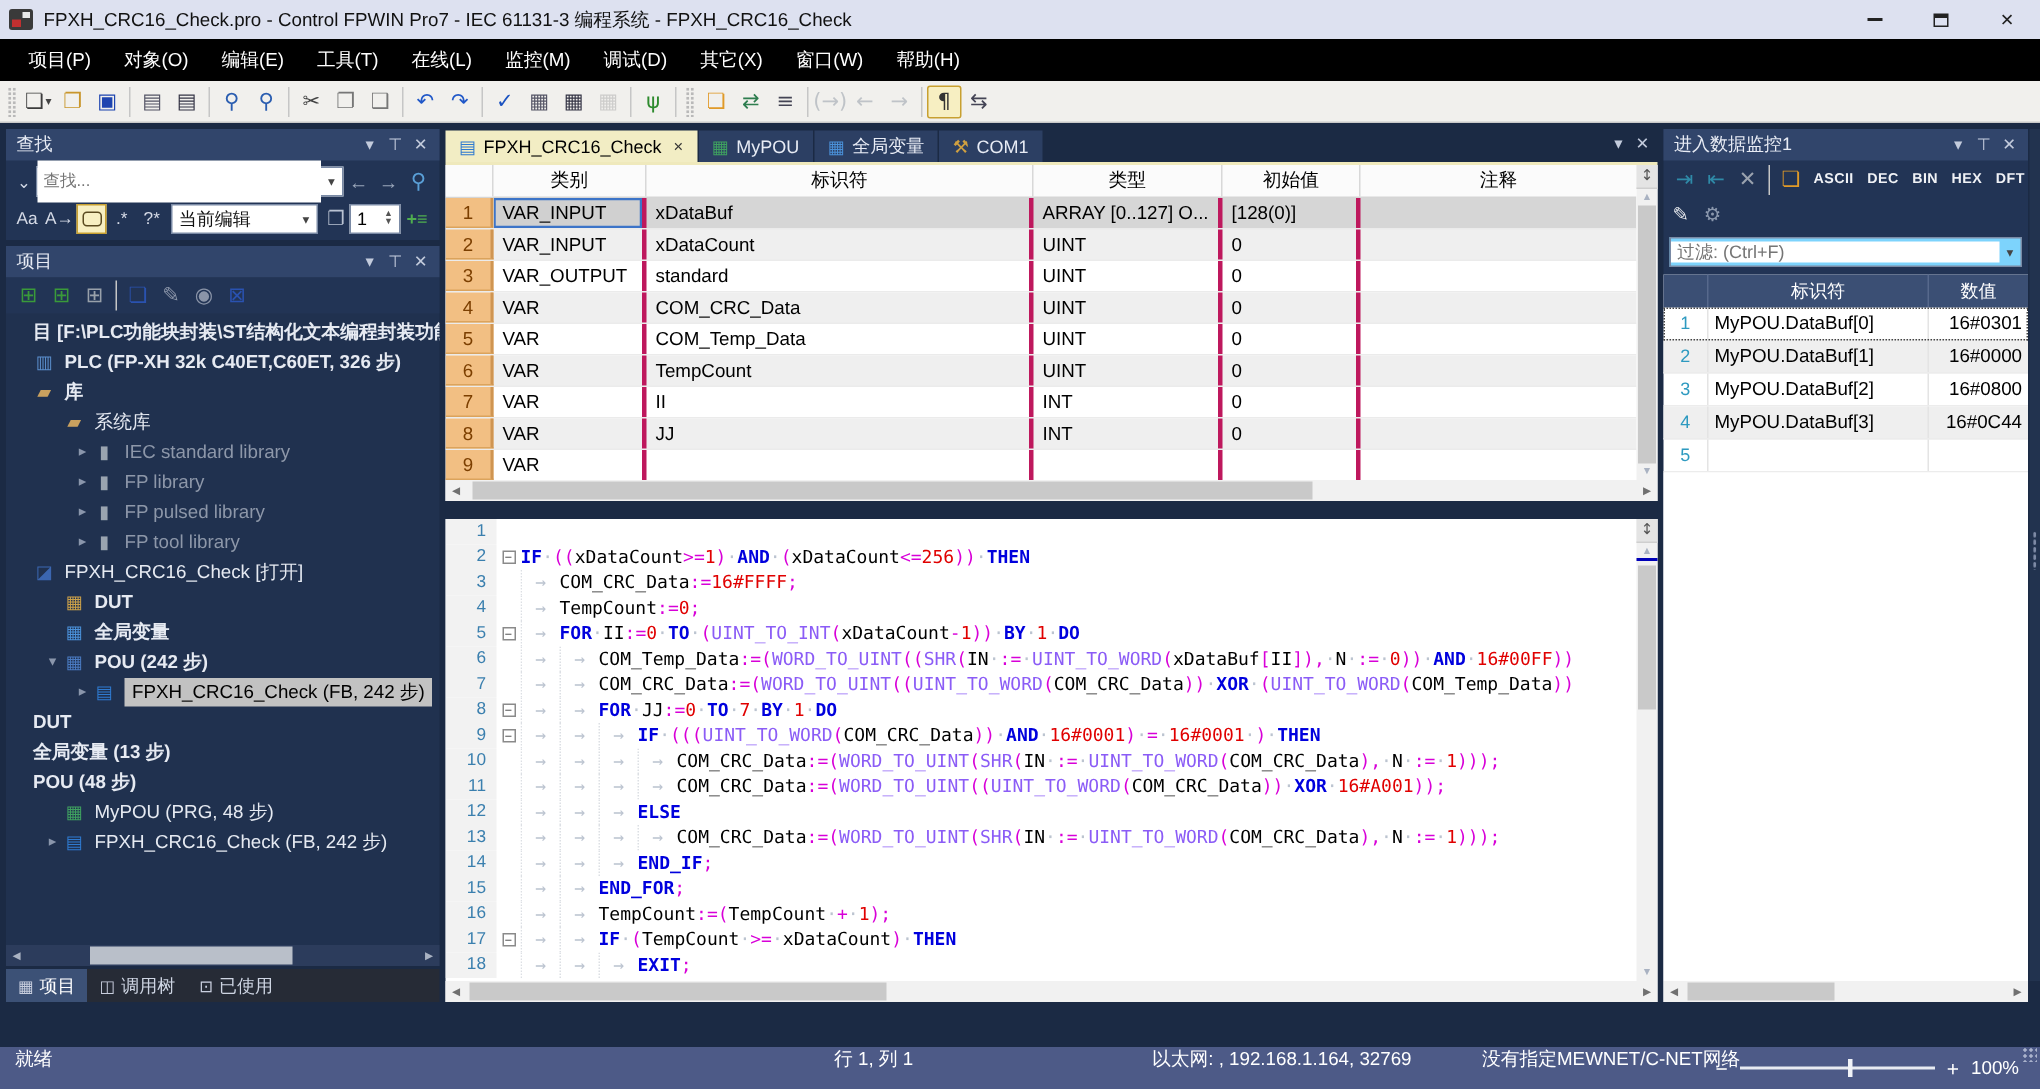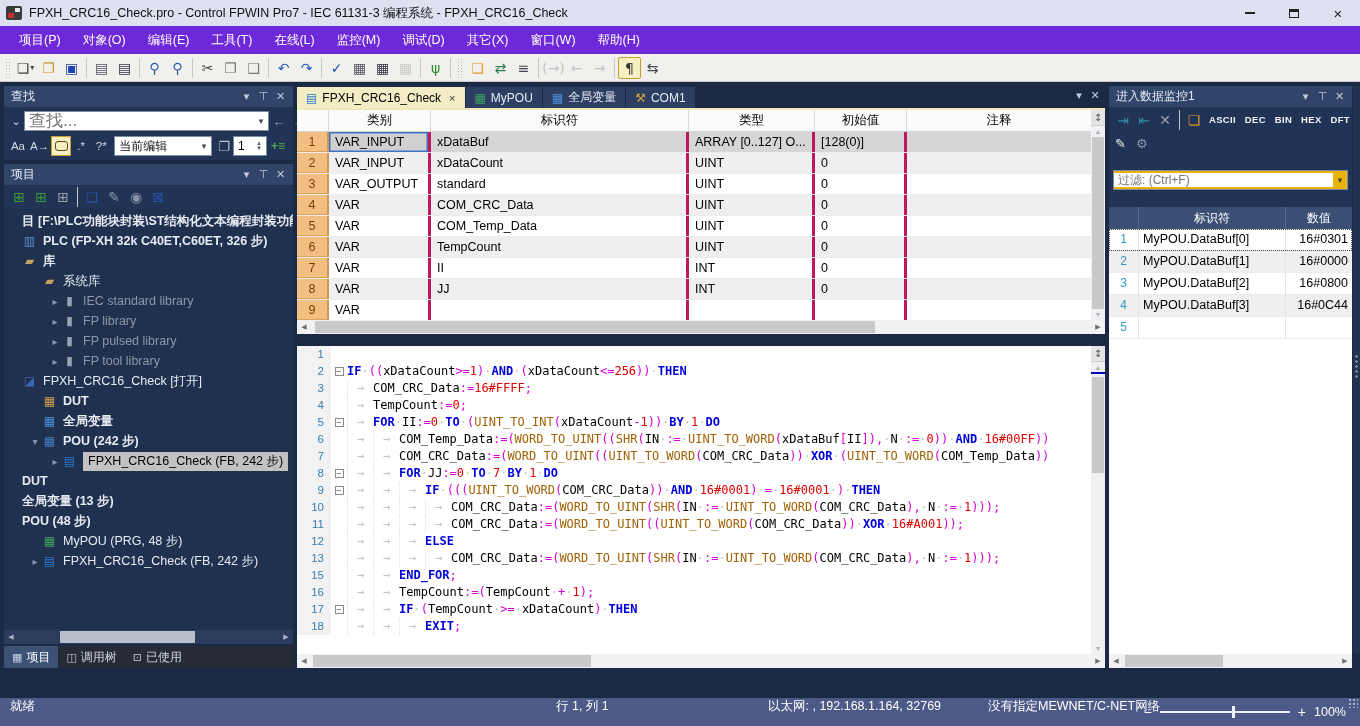--- a/index.html
+++ b/index.html
@@ -13,21 +13,21 @@
   .app-icon::before{content:"";position:absolute;right:2px;top:2px;width:5px;height:4px;background:#e8e8e8;}
   .title-text{font-size:12.5px;color:#111;}
   .win-controls{margin-left:auto;display:flex;height:100%;}
   .win-btn{width:44px;display:flex;align-items:center;justify-content:center;color:#222;font-size:14px;}
   .min-glyph{width:10px;height:2px;background:#222;display:inline-block;}
   .max-glyph{width:10px;height:9px;border:1.5px solid #222;display:inline-block;}
   .max-glyph::before{content:"";display:block;height:2px;background:#222;}
   .close-glyph{font-size:15px;line-height:1;}
 
   
-  .menubar{height:28px;background:#6d28d9;display:flex;align-items:center;padding-left:8px;}
+  .menubar{height:28px;background:#000000;display:flex;align-items:center;padding-left:8px;}
   .menu-item{color:#fff;padding:4px 11px;font-size:12.5px;}
 
   
   .toolbar{height:28px;background:#f1f0ed;border-bottom:1px solid #c9c9c9;display:flex;align-items:center;padding-left:2px;}
   .tb-grip{width:6px;height:20px;margin:0 3px;background-image:radial-gradient(#b9b9b9 1px,transparent 1px);background-size:3px 3px;flex:none;}
   .tb-btn{width:23px;height:22px;display:flex;align-items:center;justify-content:center;border-radius:2px;position:relative;flex:none;}
   .tb-btn.active{background:#f7efc2;border:1px solid #c8a030;}
   .tb-glyph{font-size:14px;line-height:1;font-family:"DejaVu Sans",sans-serif;}
   .tb-btn.dis .tb-glyph{opacity:.55;}
   .tb-dd{font-size:8px;color:#444;margin-left:1px;}
@@ -42,21 +42,21 @@
   .right-strip .grip{position:absolute;top:268px;left:2px;width:3px;height:26px;background-image:radial-gradient(#7d8aa5 1px,transparent 1.2px);background-size:3px 5px;}
 
   
   .panel-title{height:21px;background:#31456b;color:#e8ecf5;display:flex;align-items:center;padding:0 4px 0 7px;font-size:12px;flex:none;}
   .pt-icons{margin-left:auto;display:flex;align-items:center;color:#c3cbdc;}
   .pt-icons span{width:17px;text-align:center;font-size:11px;}
   .find-panel{background:#223455;flex:none;padding-bottom:3px;}
   .find-row{display:flex;align-items:center;margin:3px 4px 0 4px;height:22px;}
   .chev-btn{width:16px;height:20px;color:#cfd6e4;font-size:11px;display:flex;align-items:center;justify-content:center;flex:none;}
   .find-input-wrap{flex:1;height:20px;background:#fff;border:1px solid #7a8aa5;display:flex;align-items:center;}
-  .find-input-wrap input{flex:1;border:0;outline:0;height:16px;font-size:17px;padding:0 4px;font-family:"Liberation Sans",sans-serif;}
+  .find-input-wrap input{flex:1;border:0;outline:0;height:28px;font-size:11px;padding:0 4px;font-family:"Liberation Sans",sans-serif;}
   .dd-arrow{width:14px;color:#444;font-size:9px;text-align:center;}
   .nav-btn{width:20px;height:20px;display:flex;align-items:center;justify-content:center;font-size:13px;color:#9aa6ba;flex:none;}
   .nav-btn.search{color:#5aa0d8;font-size:14px;font-family:"DejaVu Sans",sans-serif;}
   .opt-btn{height:20px;min-width:20px;padding:0 2px;display:flex;align-items:center;justify-content:center;color:#d5dae6;font-size:11.5px;flex:none;}
   .opt-btn.bubble{width:20px;}
   .bubble-shape{width:13px;height:10px;border:1.5px solid #5a4a20;border-radius:3px;background:#f7efc2;}
   .opt-btn.bubble{background:#f7efc2;border:1px solid #c8a030;}
   .scope-select{flex:1;height:20px;background:#fff;border:1px solid #7a8aa5;display:flex;align-items:center;margin:0 3px;}
   .scope-select .sel-text{flex:1;padding-left:4px;color:#111;}
   .pages-icon{color:#b9c2d2;font-size:13px;width:18px;text-align:center;font-family:"DejaVu Sans",sans-serif;}
@@ -131,35 +131,35 @@
   
   .code-wrap{flex:1;display:flex;flex-direction:column;background:#fff;min-height:0;}
   .code-main{flex:1;display:flex;min-height:0;}
   .code-rows{flex:1;overflow:hidden;font-family:"DejaVu Sans Mono",monospace;font-size:12px;}
   .code-row{display:flex;height:17px;line-height:17px;}
   .cr-num{width:34px;flex:none;background:#f2f2f2;color:#3a7fae;text-align:right;padding-right:7px;font-family:"Liberation Sans",sans-serif;font-size:11.5px;}
   .cr-fold{width:16px;flex:none;display:flex;align-items:center;justify-content:center;}
   .fold-box{width:9px;height:9px;border:1px solid #8a8a8a;font-size:8px;line-height:7px;text-align:center;color:#555;background:#fff;}
   .cr-txt{flex:1;white-space:pre;overflow:hidden;}
   .tk-k{color:#0000dd;font-weight:bold;}
-  .tk-f{color:#a16207;}
+  .tk-f{color:#8b5cf6;}
   .tk-v{color:#000;}
   .tk-d{color:#e00000;}
   .tk-o{color:#d800d8;}
   .tk-w{color:#bcc4d0;}
   .tk-t{color:#bcc4d0;display:inline-block;width:26px;text-align:center;border-left:1px dotted #dcdfe4;}
   .code-vscroll .split-line{height:2px;background:#0000b8;margin:1px 0;}
 
   
   .watch-tb1{height:25px;display:flex;align-items:center;padding-left:4px;flex:none;gap:1px;}
   .watch-tb1 .tb-btn{width:20px;height:20px;}
   .fmt-btn{color:#f0f2f6;font-size:9.5px;font-weight:bold;padding:0 4px;letter-spacing:.3px;}
   .watch-tb2{height:23px;display:flex;align-items:center;padding-left:6px;gap:10px;flex:none;}
   .watch-tb2 .ticon{font-size:13px;font-family:"DejaVu Sans",sans-serif;}
-  .filter-wrap{margin:15px 4px;height:20px;background:#eab308;border:1px solid #7a8aa5;display:flex;align-items:center;flex:none;}
+  .filter-wrap{margin:3px 4px;height:20px;background:#7dd3fc;border:1px solid #7a8aa5;display:flex;align-items:center;flex:none;}
   .filter-wrap input{flex:1;border:0;outline:0;font-size:12px;padding:0 4px;font-family:"Liberation Sans",sans-serif;}
   .watch-table{flex:1;display:flex;flex-direction:column;background:#fff;min-height:0;margin-top:2px;}
   .wt-header{height:22px;background:#3b4f74;color:#fff;display:flex;line-height:22px;font-size:12px;flex:none;}
   .wt-c0{width:30px;flex:none;text-align:center;border-right:1px solid #57698c;}
   .wt-c1{flex:1;text-align:center;border-right:1px solid #57698c;padding:0 4px;overflow:hidden;white-space:nowrap;}
   .wt-c2{width:66px;flex:none;text-align:center;padding:0 4px;overflow:hidden;white-space:nowrap;}
   .wt-row{display:flex;height:22px;line-height:21px;border-bottom:1px solid #ececec;font-size:12.5px;}
   .wt-row.even{background:#efefef;}
   .wt-row.sel{outline:1px dotted #444;outline-offset:-1px;}
   .wt-row .wt-c0{color:#2e9ac0;border-right:1px solid #e4e4e4;font-size:12px;}
@@ -699,20 +699,25 @@
                   <span class="cr-num">12</span>
                   <span class="cr-fold"></span>
                   <span class="cr-txt"><span class="tk-t">→</span><span class="tk-t">→</span><span class="tk-t">→</span><span class="tk-k">ELSE</span></span>
                 </div>
                 <div class="code-row">
                   <span class="cr-num">13</span>
                   <span class="cr-fold"></span>
                   <span class="cr-txt"><span class="tk-t">→</span><span class="tk-t">→</span><span class="tk-t">→</span><span class="tk-t">→</span><span class="tk-v">COM_CRC_Data</span><span class="tk-o">:=</span><span class="tk-o">(</span><span class="tk-f">WORD_TO_UINT</span><span class="tk-o">(</span><span class="tk-f">SHR</span><span class="tk-o">(</span><span class="tk-v">IN</span><span class="tk-w">·</span><span class="tk-o">:=</span><span class="tk-w">·</span><span class="tk-f">UINT_TO_WORD</span><span class="tk-o">(</span><span class="tk-v">COM_CRC_Data</span><span class="tk-o">),</span><span class="tk-w">·</span><span class="tk-v">N</span><span class="tk-w">·</span><span class="tk-o">:=</span><span class="tk-w">·</span><span class="tk-d">1</span><span class="tk-o">)));</span></span>
                 </div>
                 <div class="code-row">
+                  <span class="cr-num">14</span>
+                  <span class="cr-fold"></span>
+                  <span class="cr-txt"><span class="tk-t">→</span><span class="tk-t">→</span><span class="tk-t">→</span><span class="tk-k">END_IF</span><span class="tk-o">;</span></span>
+                </div>
+                <div class="code-row">
                   <span class="cr-num">15</span>
                   <span class="cr-fold"></span>
                   <span class="cr-txt"><span class="tk-t">→</span><span class="tk-t">→</span><span class="tk-k">END_FOR</span><span class="tk-o">;</span></span>
                 </div>
                 <div class="code-row">
                   <span class="cr-num">16</span>
                   <span class="cr-fold"></span>
                   <span class="cr-txt"><span class="tk-t">→</span><span class="tk-t">→</span><span class="tk-v">TempCount</span><span class="tk-o">:=</span><span class="tk-o">(</span><span class="tk-v">TempCount</span><span class="tk-w">·</span><span class="tk-o">+</span><span class="tk-w">·</span><span class="tk-d">1</span><span class="tk-o">);</span></span>
                 </div>
                 <div class="code-row">

